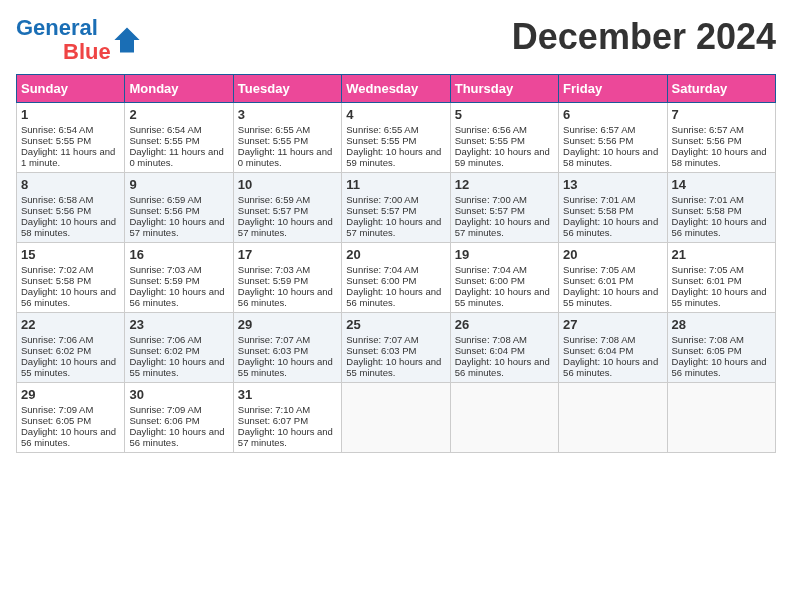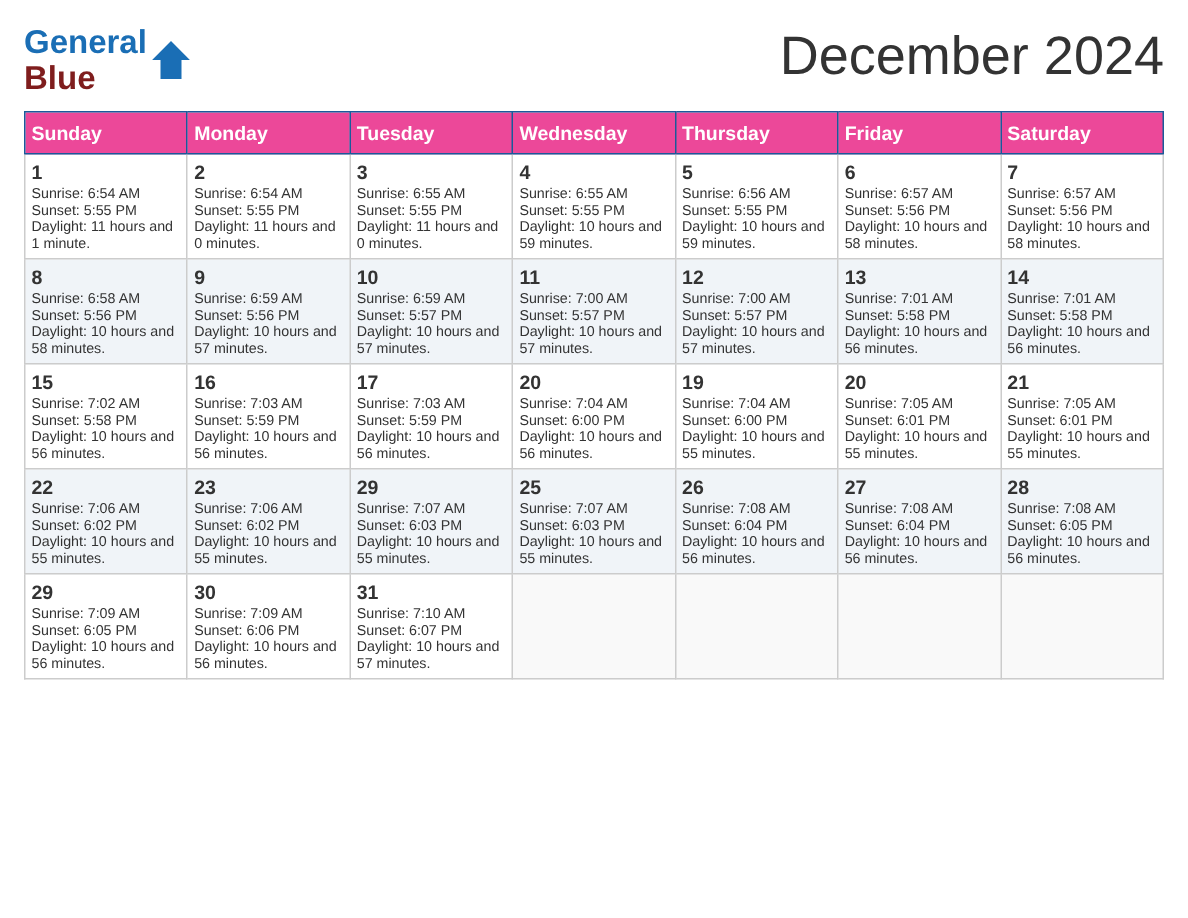--- a/index.html
+++ b/index.html
@@ -33,21 +33,21 @@
     .logo-icon {
       width: 28px;
       height: 28px;
       margin-left: 2px;
     }
     .title-block {
       text-align: right;
     }
     .month-title {
       font-size: 36px;
-      font-weight: normal;
+      font-weight: bold;
       color: #333;
     }
     .location {
       font-size: 14px;
       color: #555;
     }
     table {
       width: 100%;
       border-collapse: collapse;
     }
@@ -88,21 +88,21 @@
       background-color: #f9f9f9;
     }
   </style>
 </head>
 <body>
 
 <div class="header">
   <div class="logo">
     <div>
       <div class="logo-text">
-        <span>General</span><br><span style="color:#7f1d1d;">Blue</span>
+        <span>General</span><br><span style="color:#ef4444;margin-left:47px;">Blue</span>
       </div>
     </div>
     <svg class="logo-icon" viewBox="0 0 40 40">
       <polygon points="20,2 38,20 30,20 30,38 10,38 10,20 2,20" fill="#1a6eb5"></polygon>
     </svg>
   </div>
   <div class="title-block">
     <div class="month-title">December 2024</div>
   </div>
 </div>

